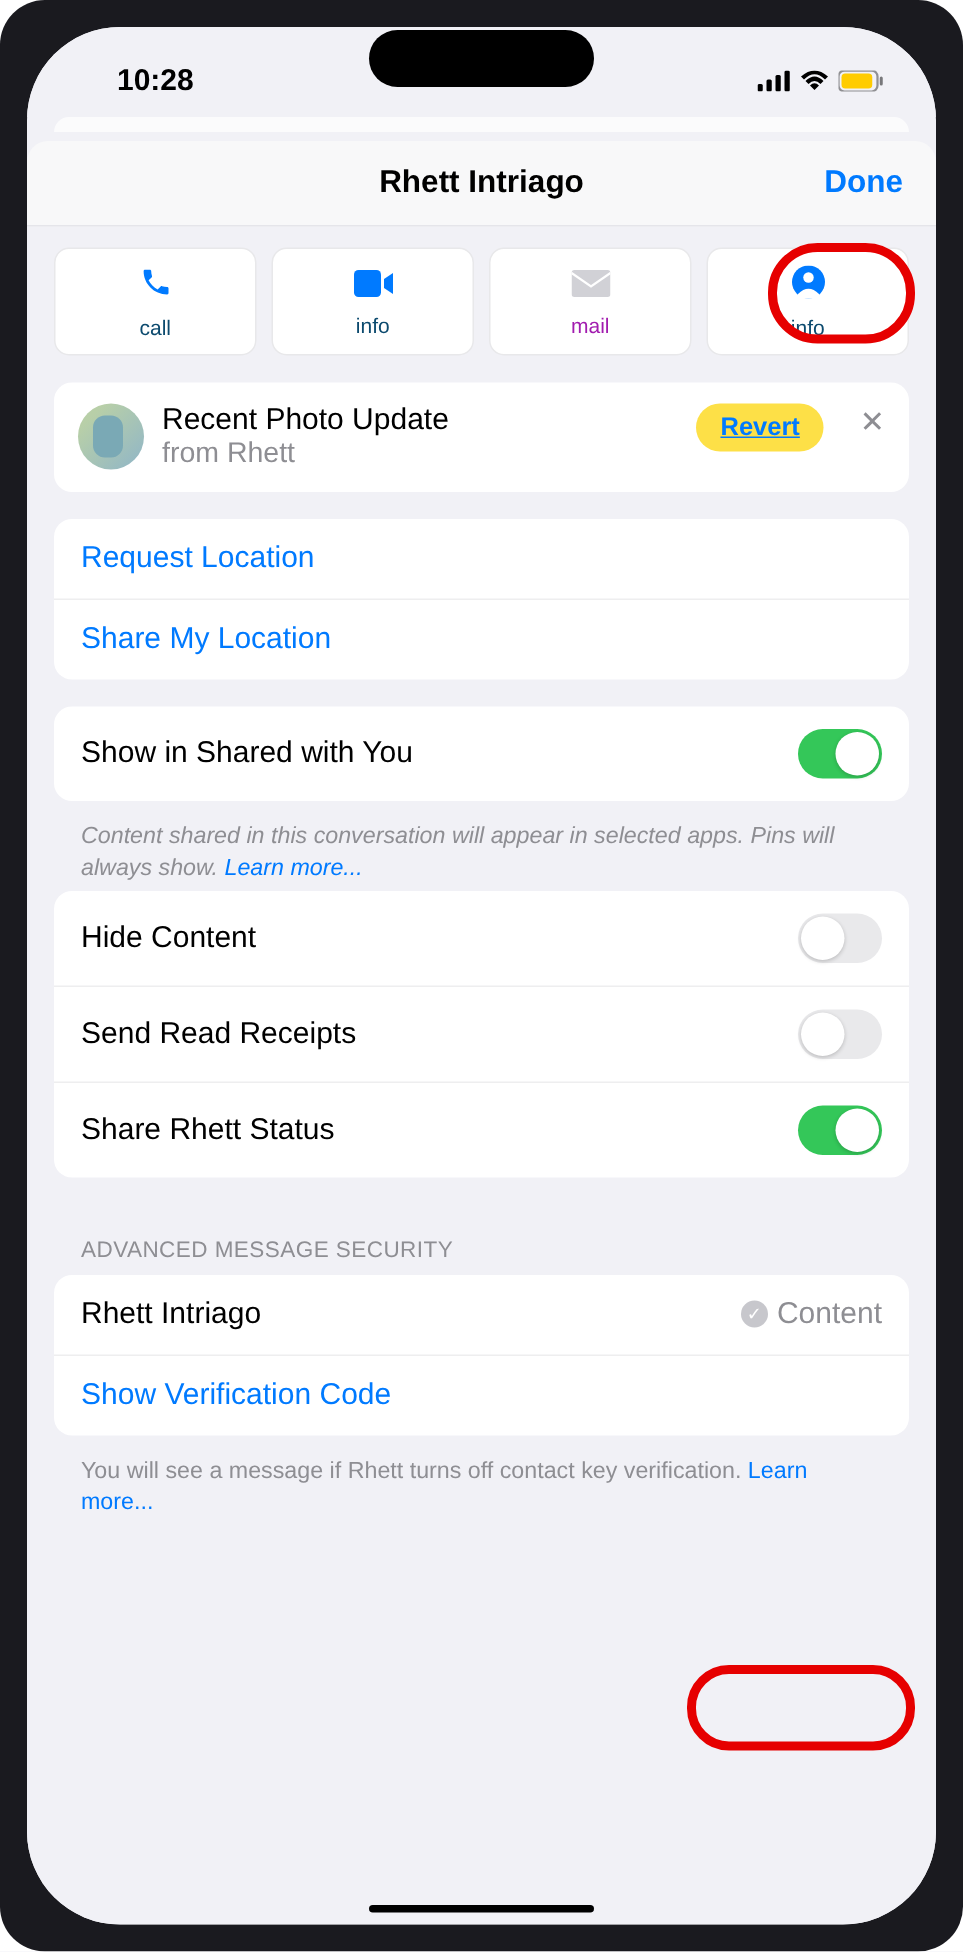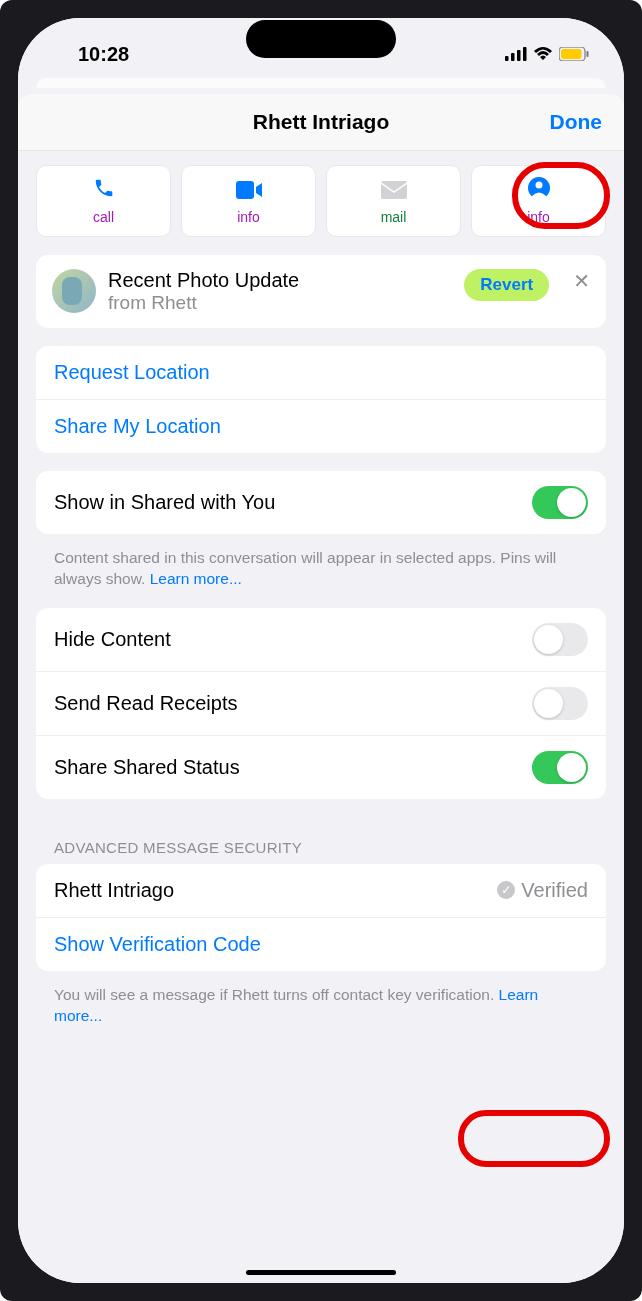--- a/index.html
+++ b/index.html
@@ -7,21 +7,21 @@
   padding: 0;
   background: #fff;
   font-family: -apple-system, BlinkMacSystemFont, "Segoe UI", Helvetica, Arial, sans-serif;
   display: flex;
   justify-content: center;
 }
 .phone-frame {
   width: 642px;
   height: 1301px;
   background: #1a1a1f;
-  border-radius: 12px;
+  border-radius: 30px;
   padding: 18px;
   box-sizing: border-box;
   position: relative;
 }
 .screen {
   width: 100%;
   height: 100%;
   background: #f1f1f6;
   border-radius: 62px;
   overflow: hidden;
@@ -111,22 +111,22 @@
   border: 1px solid #e8e8ea;
   height: 70px;
   display: flex;
   flex-direction: column;
   align-items: center;
   justify-content: center;
   gap: 4px;
 }
 .action-tile .icon { color: #007aff; font-size: 24px; }
 .action-tile.disabled .icon { color: #d1d1d6; }
-.action-tile .lbl { font-size: 14px; color: #a21caf; }
-.action-tile.disabled .lbl { color: #15803d; }
+.action-tile .lbl { font-size: 14px; color: #0c4a6e; }
+.action-tile.disabled .lbl { color: #a21caf; }
 .group {
   background: #fff;
   border-radius: 12px;
   margin-bottom: 18px;
 }
 .photo-update {
   display: flex;
   align-items: flex-start;
   padding: 14px 16px;
   gap: 12px;
@@ -143,27 +143,28 @@
   content: '';
   position: absolute;
   left: 10px; top: 8px;
   width: 20px; height: 28px;
   background: #7aa9b5;
   border-radius: 8px;
 }
 .photo-txt .t1 { font-size: 20px; color: #000; }
 .photo-txt .t2 { font-size: 19px; color: #8e8e93; }
 .revert-pill {
-  background: #bef264;
+  background: #fde047;
   color: #007aff;
   font-weight: 600;
   padding: 6px 16px;
   border-radius: 16px;
   font-size: 17px;
   margin-left: auto;
+  text-decoration: underline;
 }
 .close-x {
   color: #8e8e93;
   font-size: 20px;
   font-weight: 300;
   margin-left: 12px;
 }
 .row {
   padding: 15px 18px;
   display: flex;
@@ -333,46 +334,46 @@
               <span class="link">Share My Location</span>
             </div>
         </div>
 
         <div class="group">
           <div class="row">
             <span>Show in Shared with You</span>
             <div class="toggle on"></div>
           </div>
         </div>
-        <div class="footer-text" style="margin-top:-12px;margin-bottom:14px;">
+        <div class="footer-text" style="margin-top:-12px;margin-bottom:0;font-style:italic;">
           <span>Content shared in this conversation will appear in selected apps. Pins will always show. </span><span class="lm">Learn more...</span>
         </div>
 
         <div class="group">
           <div class="row">
             <span>Hide Content</span>
             <div class="toggle"></div>
           </div>
           <div class="row">
             <span>Send Read Receipts</span>
             <div class="toggle"></div>
           </div>
           <div class="row">
-            <span>Share Shared Status</span>
+            <span>Share Rhett Status</span>
             <div class="toggle on"></div>
           </div>
         </div>
 
         <div class="section-header">ADVANCED MESSAGE SECURITY</div>
         <div class="group">
           <div class="row">
             <span>Rhett Intriago</span>
             <span class="verified-badge">
               <span class="check-circle">✓</span>
-              <span>Verified</span>
+              <span>Content</span>
             </span>
           </div>
           <div class="row">
               <span class="link">Show Verification Code</span>
             </div>
         </div>
         <div class="footer-text" style="margin-top:-12px;">
           <span>You will see a message if Rhett turns off contact key verification. </span><span class="lm">Learn more...</span>
         </div>
       </div>

